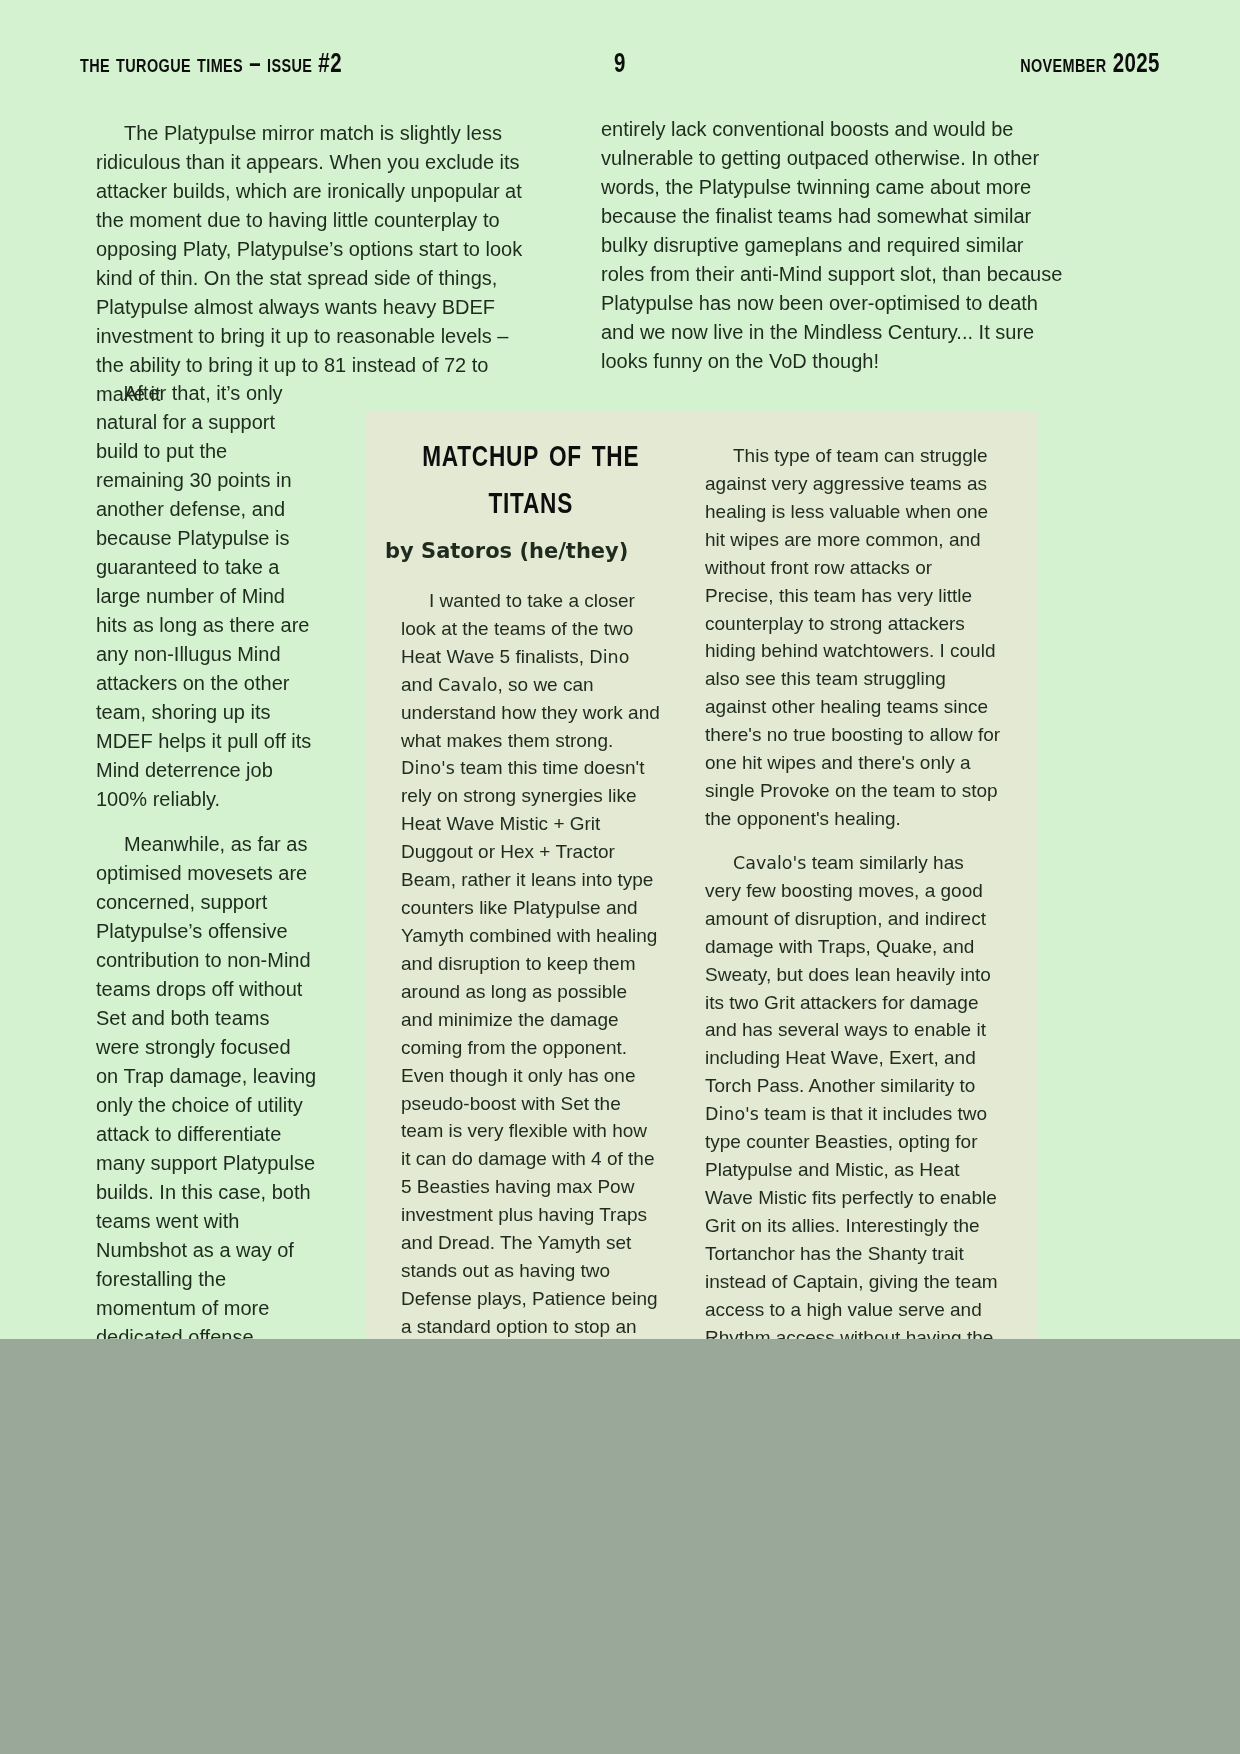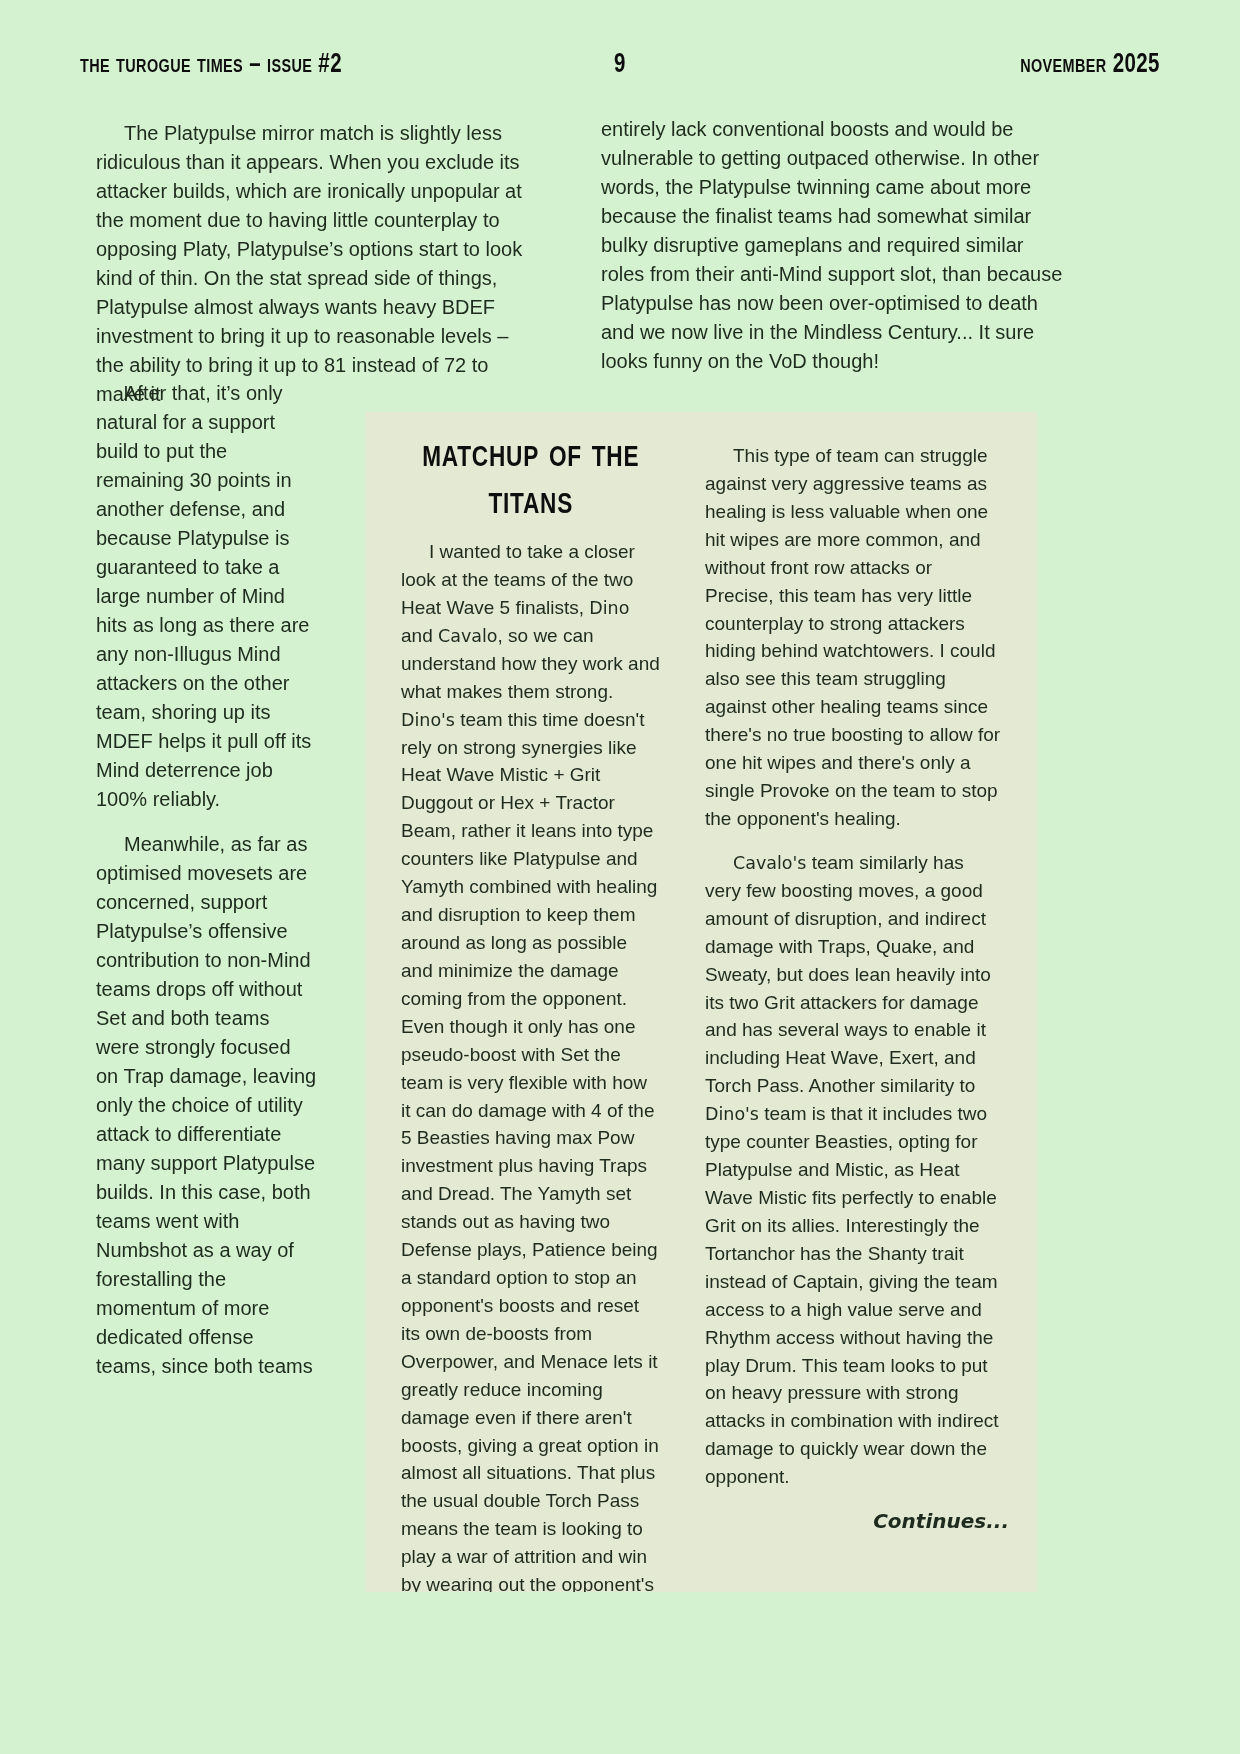--- a/index.html
+++ b/index.html
@@ -5,21 +5,21 @@
   :root{
     --page-bg:#d5f2d0;
     --box-bg:#e4e9d3;
     --text:#1e2b1e;
     --display-text:#0e0e0e;
   }
   *{margin:0;padding:0;box-sizing:border-box;}
   html,body{background:#9aa89a;}
   .page{
     position:relative;
-    width:1240px;height:1754px;
+    width:1240px;height:1339px;
     margin:0 auto;
     background:var(--page-bg);
     font-family:"Liberation Sans",sans-serif;
     font-size:20px;line-height:1.45;
     color:var(--text);
     overflow:hidden;
   }
   
   .masthead{position:absolute;left:80px;right:80px;top:46px;height:34px;}
   .display{
@@ -100,20 +100,21 @@
   </div>
 
   <div class="textcol col1b">
     <p class="indent">After that, it’s only natural for a support build to put the remaining 30 points in another defense, and because Platypulse is guaranteed to take a large number of Mind hits as long as there are any non-Illugus Mind attackers on the other team, shoring up its MDEF helps it pull off its Mind deterrence job 100% reliably.</p>
     <p class="indent">Meanwhile, as far as optimised movesets are concerned, support Platypulse’s offensive contribution to non-Mind teams drops off without Set and both teams were strongly focused on Trap damage, leaving only the choice of utility attack to differentiate many support Platypulse builds. In this case, both teams went with Numbshot as a way of forestalling the momentum of more dedicated offense teams, since both teams</p>
   </div>
 
   <section class="box">
     <div class="box-left">
       <h1 class="display article-title">Matchup of the Titans</h1>
+      <div class="byline">by Satoros (he/they)</div>
       <p class="indent"><span>I wanted to take a closer look at the teams of the two Heat Wave 5 finalists, </span><span class="name">Dino</span><span> and </span><span class="name">Cavalo</span><span>, so we can understand how they work and what makes them strong. </span><span class="name">Dino's</span><span> team this time doesn't rely on strong synergies like Heat Wave Mistic + Grit Duggout or Hex + Tractor Beam, rather it leans into type counters like Platypulse and Yamyth combined with healing and disruption to keep them around as long as possible and minimize the damage coming from the opponent. Even though it only has one pseudo-boost with Set the team is very flexible with how it can do damage with 4 of the 5 Beasties having max Pow investment plus having Traps and Dread. The Yamyth set stands out as having two Defense plays, Patience being a standard option to stop an opponent's boosts and reset its own de-boosts from Overpower, and Menace lets it greatly reduce incoming damage even if there aren't boosts, giving a great option in almost all situations. That plus the usual double Torch Pass means the team is looking to play a war of attrition and win by wearing out the opponent's bench.</span></p>
     </div>
     <div class="box-right">
       <p class="indent"><span>This type of team can struggle against very aggressive teams as healing is less valuable when one hit wipes are more common, and without front row attacks or Precise, this team has very little counterplay to strong attackers hiding behind watchtowers. I could also see this team struggling against other healing teams since there's no true boosting to allow for one hit wipes and there's only a single Provoke on the team to stop the opponent's healing.</span></p>
       <p class="indent"><span class="name">Cavalo's</span><span> team similarly has very few boosting moves, a good amount of disruption, and indirect damage with Traps, Quake, and Sweaty, but does lean heavily into its two Grit attackers for damage and has several ways to enable it including Heat Wave, Exert, and Torch Pass. Another similarity to </span><span class="name">Dino's</span><span> team is that it includes two type counter Beasties, opting for Platypulse and Mistic, as Heat Wave Mistic fits perfectly to enable Grit on its allies. Interestingly the Tortanchor has the Shanty trait instead of Captain, giving the team access to a high value serve and Rhythm access without having the play Drum. This team looks to put on heavy pressure with strong attacks in combination with indirect damage to quickly wear down the opponent.</span></p>
       <div class="continues comic">Continues...</div>
     </div>
   </section>
 
 </div>

